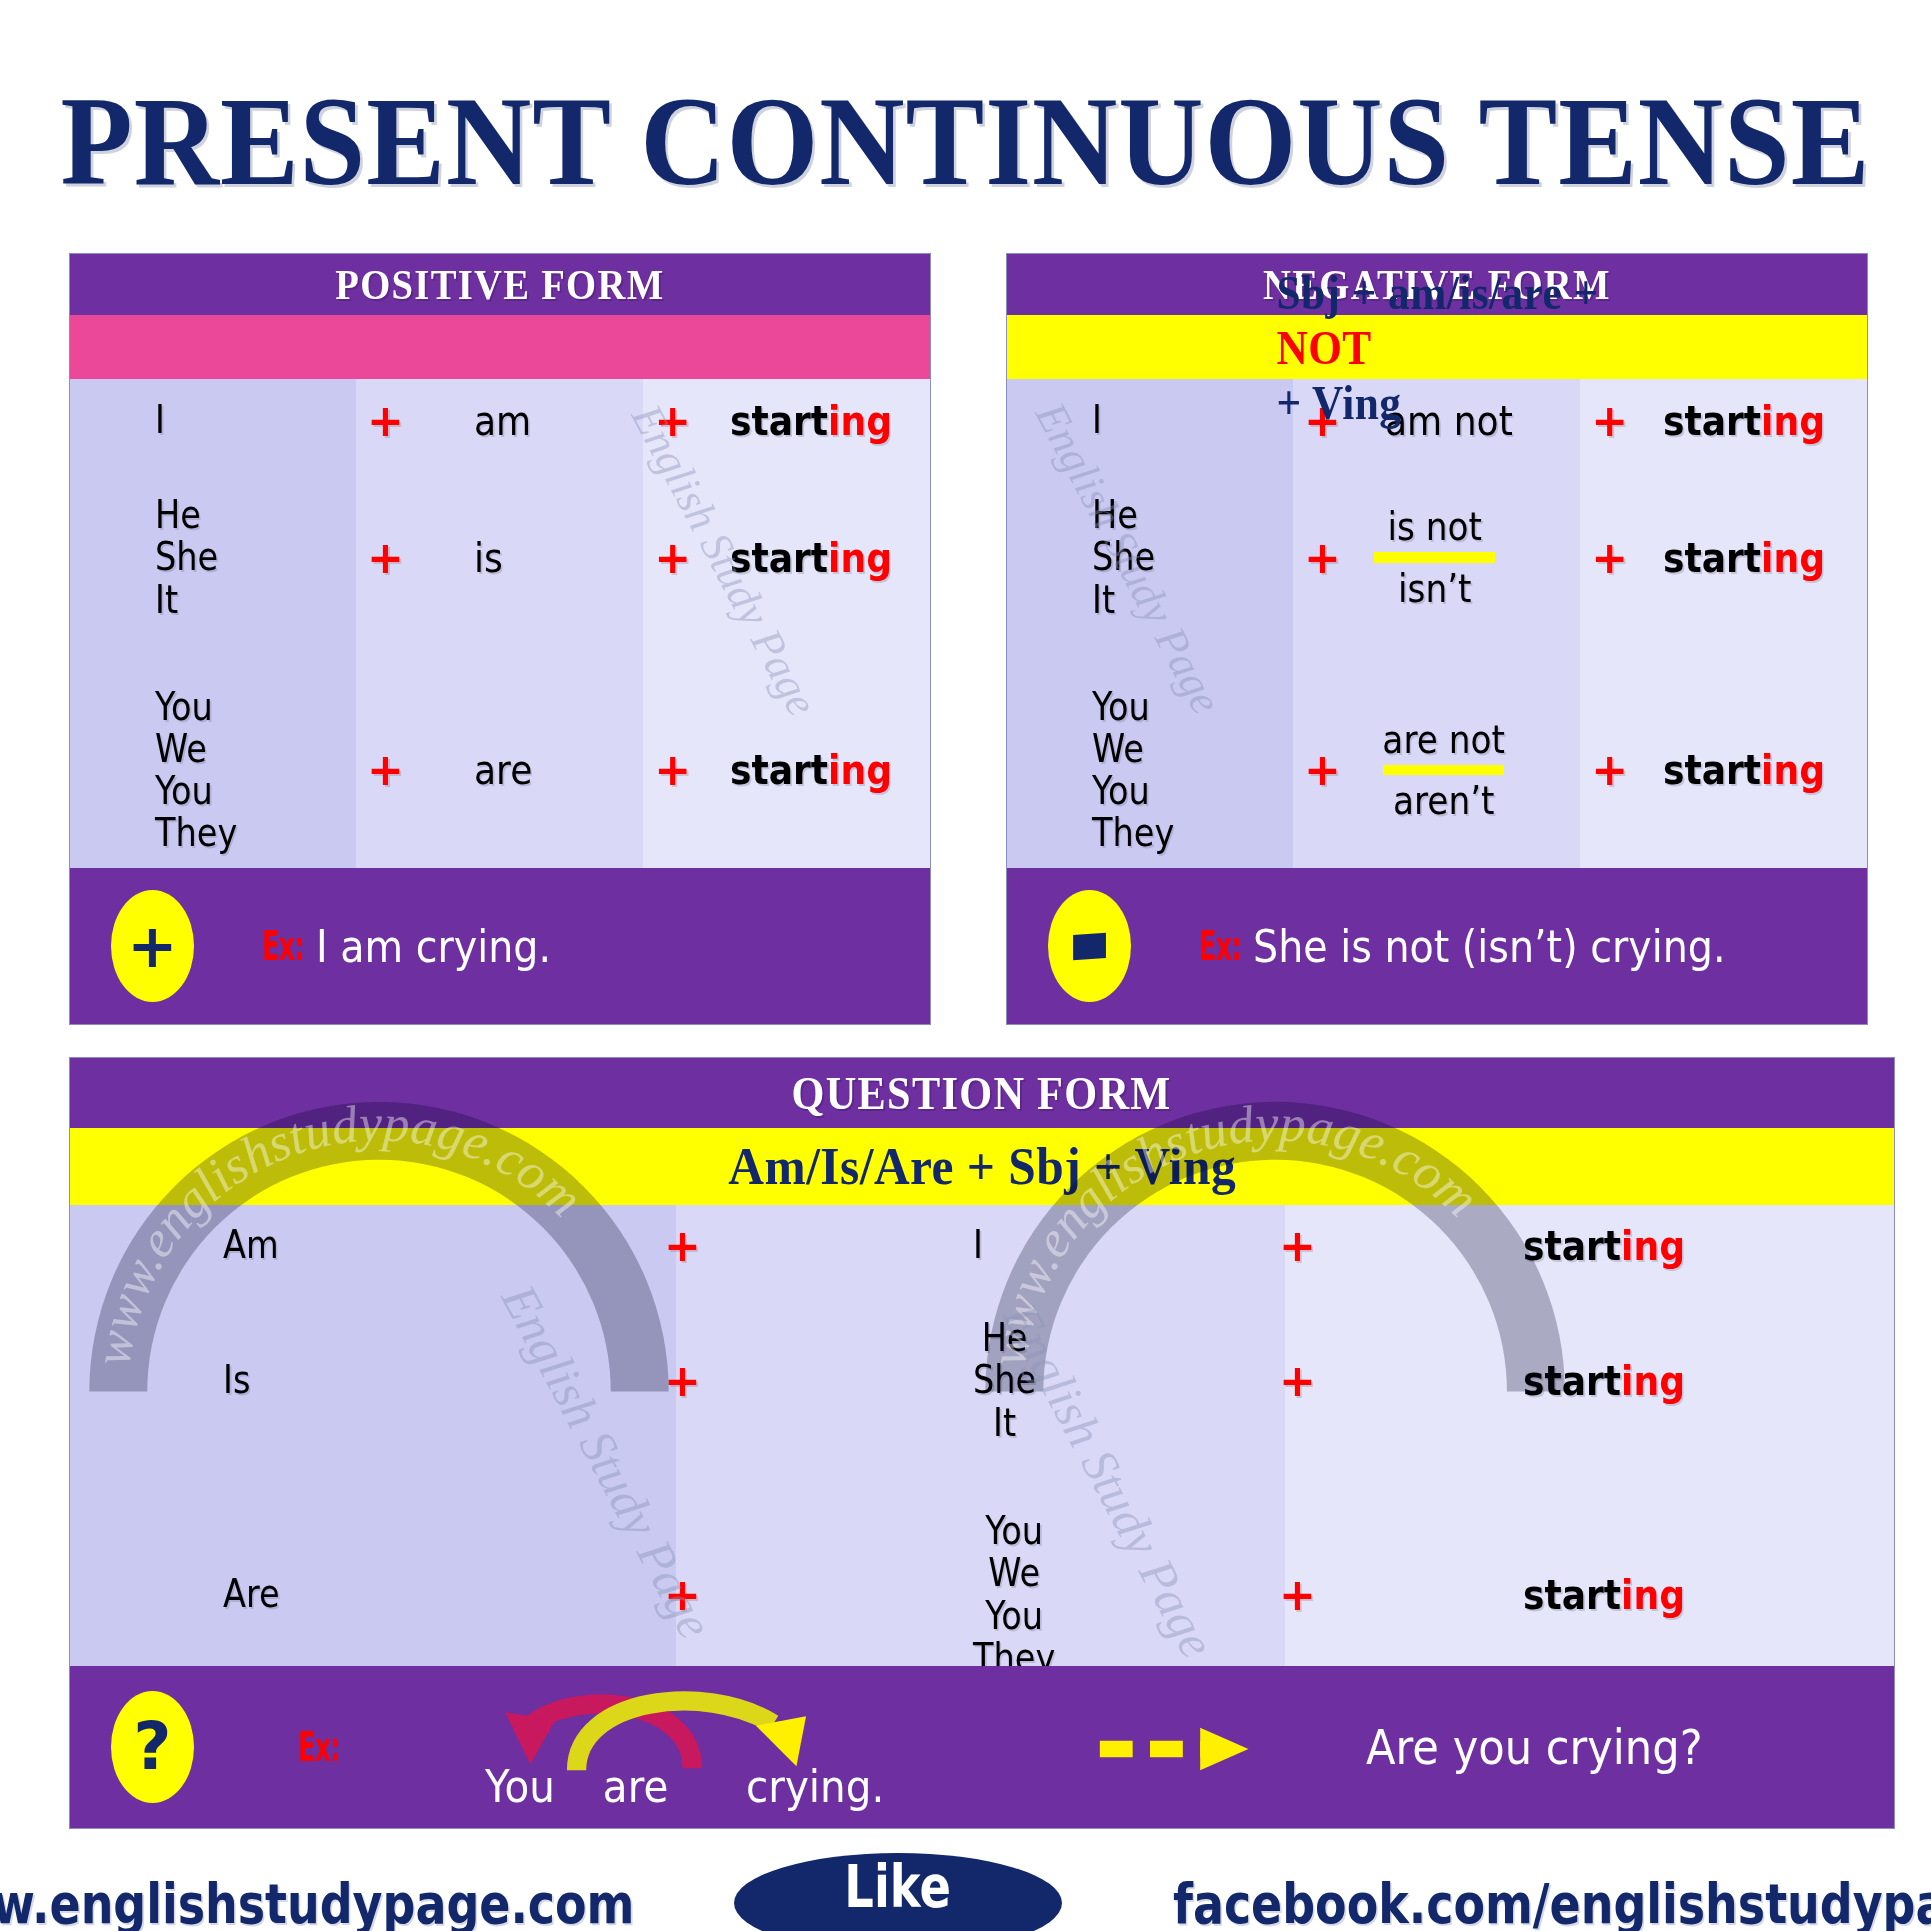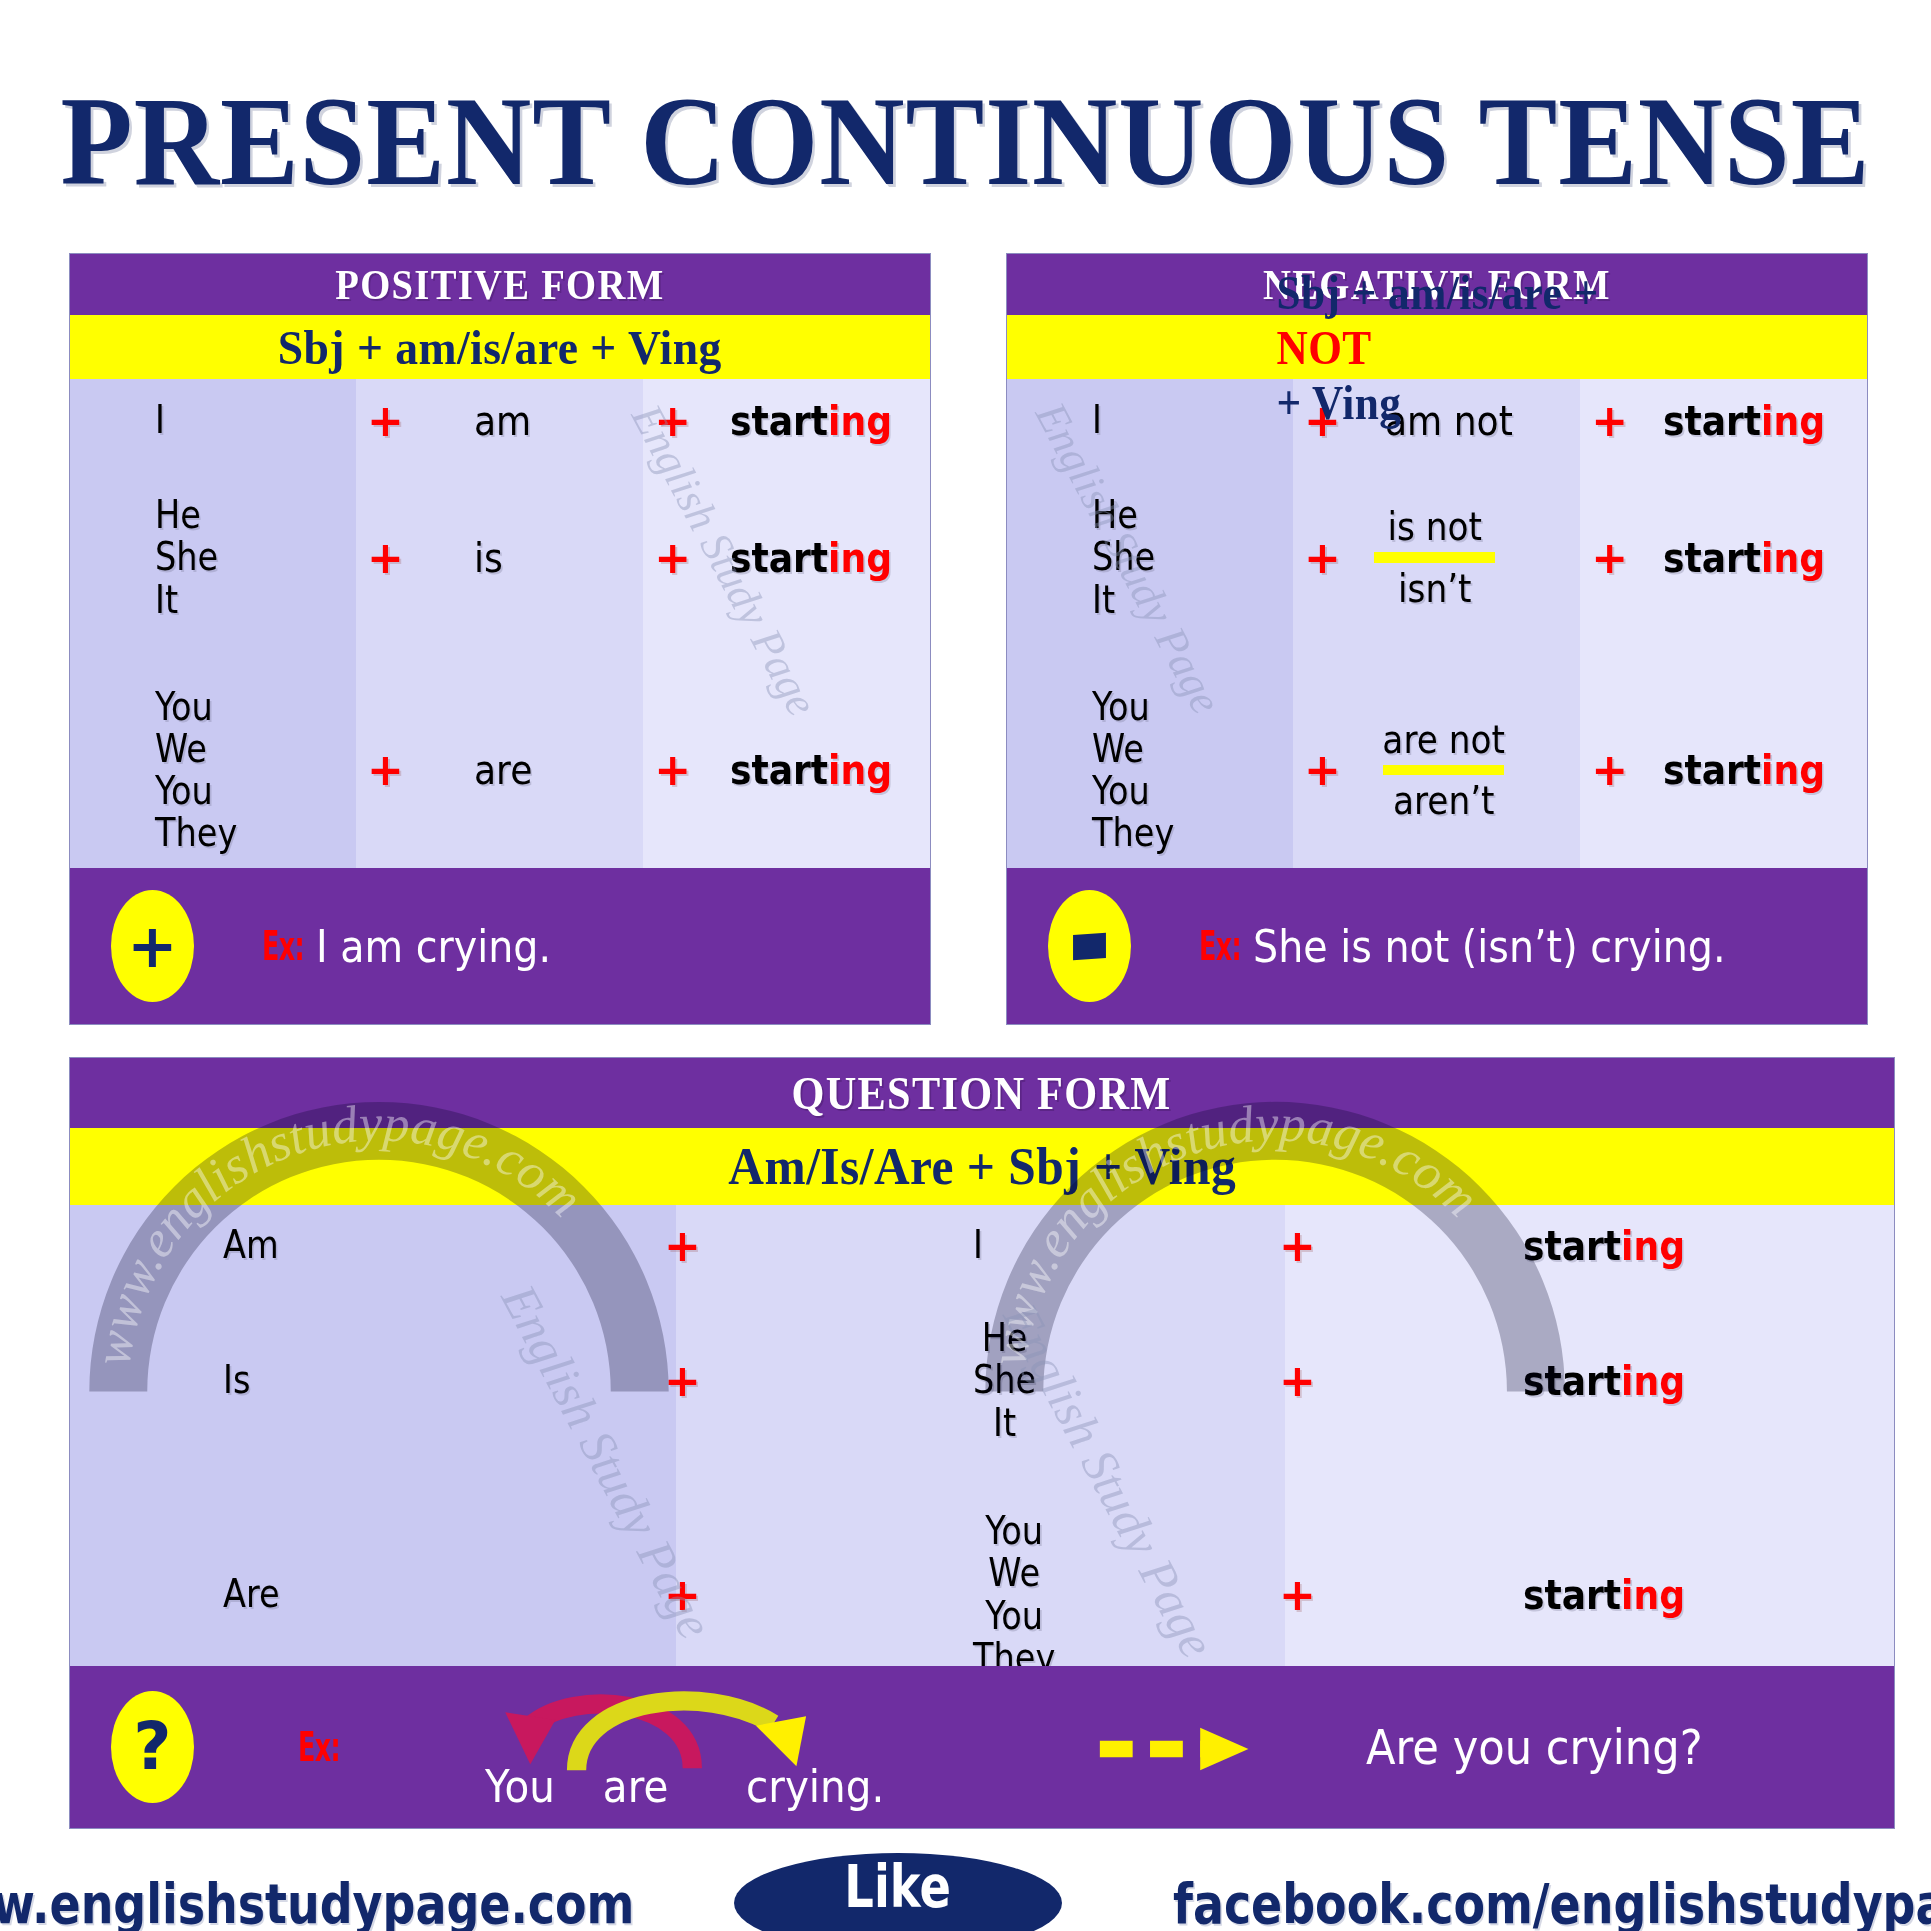--- a/index.html
+++ b/index.html
@@ -165,23 +165,20 @@
 <div class="page">
 
   <div id="page-title">
     <span>PRESENT CONTINUOUS TENSE</span>
   </div>
 
   <div id="card-positive" class="card">
     <div class="card-header">
       <span>POSITIVE FORM</span>
     </div>
-    <div class="card-formula">
-      <span>Sbj + am/is/are + Ving</span>
-    </div>
 
     <div class="tbl">
 
       <div class="trow" style="height:83px;">
         <div class="cell col-a">
           <span class="subj" style="margin-left:85px;white-space:pre-line;">I</span>
         </div>
         <div class="cell col-b">
           <span class="plus" style="margin-left:11.6px;">+</span>
           <span class="verb" style="margin-left:70px;">am</span>

